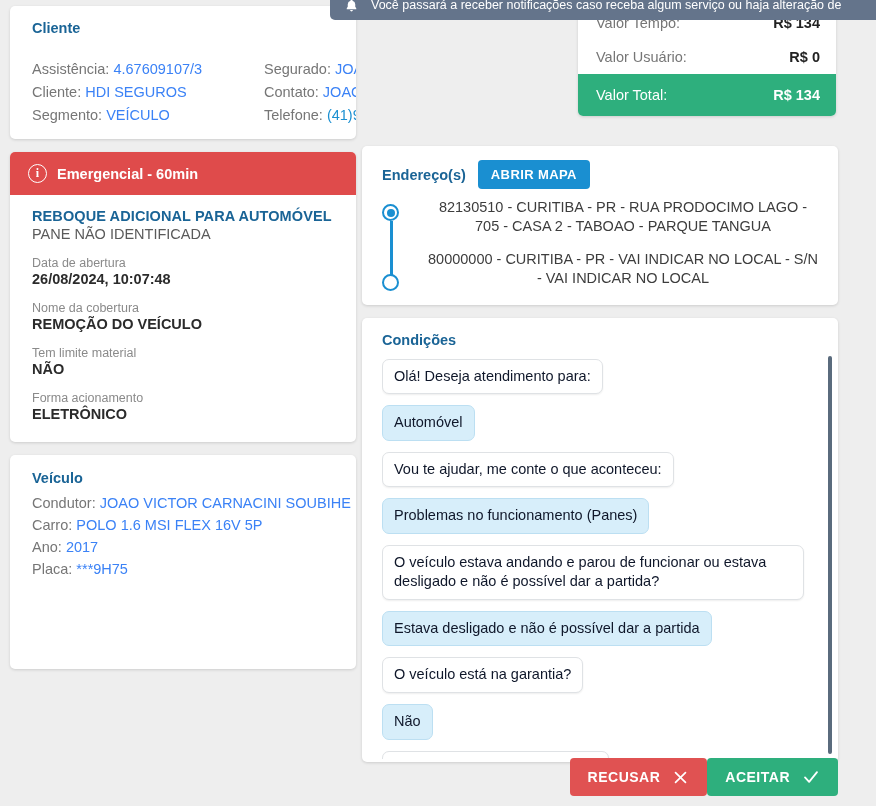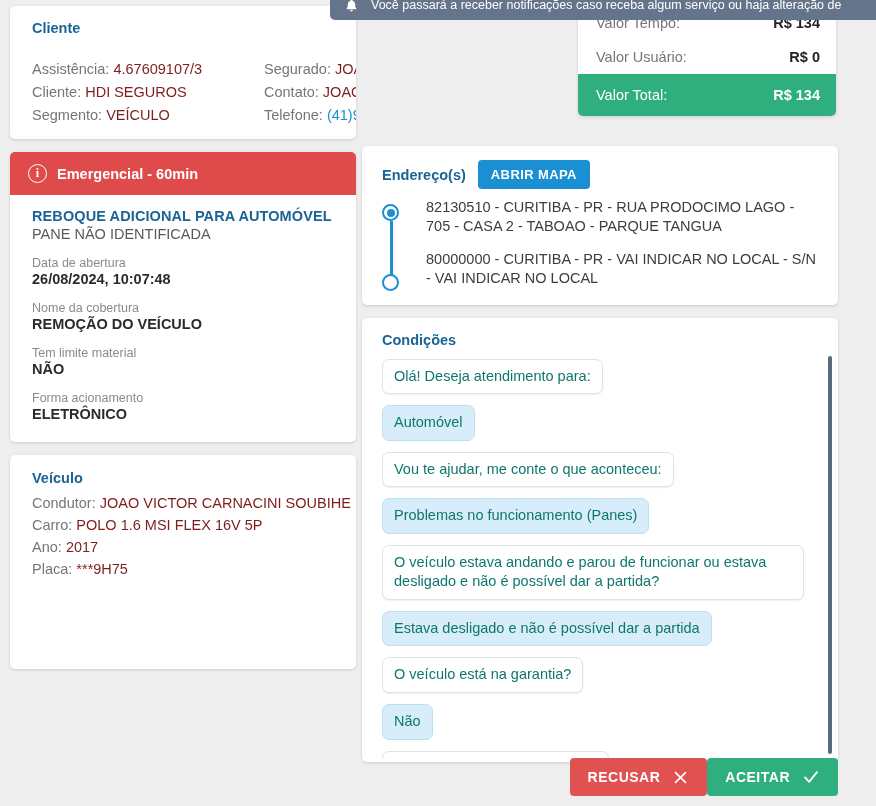--- a/index.html
+++ b/index.html
@@ -61,21 +61,21 @@
     overflow: hidden;
   }
 
   .card-title {
     color: #1a6496;
     font-size: 14.5px;
     font-weight: bold;
   }
 
   .lbl { color: #767676; }
-  .val { color: #7f1d1d; margin-top: 43px; }
+  .val { color: #3b82f6; margin-top: 43px; }
 
   
   .cliente-card { padding: 14px 18px 16px 22px; }
   .cliente-card .card-title { margin-bottom: 25px; }
   .cliente-grid {
     display: grid;
     grid-template-columns: 232px 1fr;
     row-gap: 7px;
     font-size: 14.5px;
   }
@@ -169,20 +169,21 @@
     font-size: 13px;
     font-weight: bold;
     letter-spacing: 0.4px;
     font-family: "Liberation Sans", sans-serif;
     cursor: pointer;
   }
   .addr-wrap {
     margin-top: 9px;
     display: flex;
     gap: 22px;
+    text-align: center;
   }
   .timeline {
     position: relative;
     width: 22px;
     flex: 0 0 auto;
     padding-top: 6px;
   }
   .dot-filled {
     width: 17px; height: 17px;
     border: 2.2px solid #1a8fd1;
@@ -236,21 +237,21 @@
     padding-right: 24px;
     position: relative;
   }
   .bubble {
     display: inline-block;
     max-width: 430px;
     border-radius: 7px;
     padding: 7px 11px;
     font-size: 14.5px;
     line-height: 1.35;
-    color: #0f766e;
+    color: #0f172a;
     margin-bottom: 11px;
   }
   .bubble.q {
     background: #ffffff;
     border: 1px solid #dfe2e5;
     box-shadow: 0 1px 2px rgba(0,0,0,0.07);
   }
   .bubble.a {
     background: #d7eefa;
     border: 1px solid #bcdff2;

